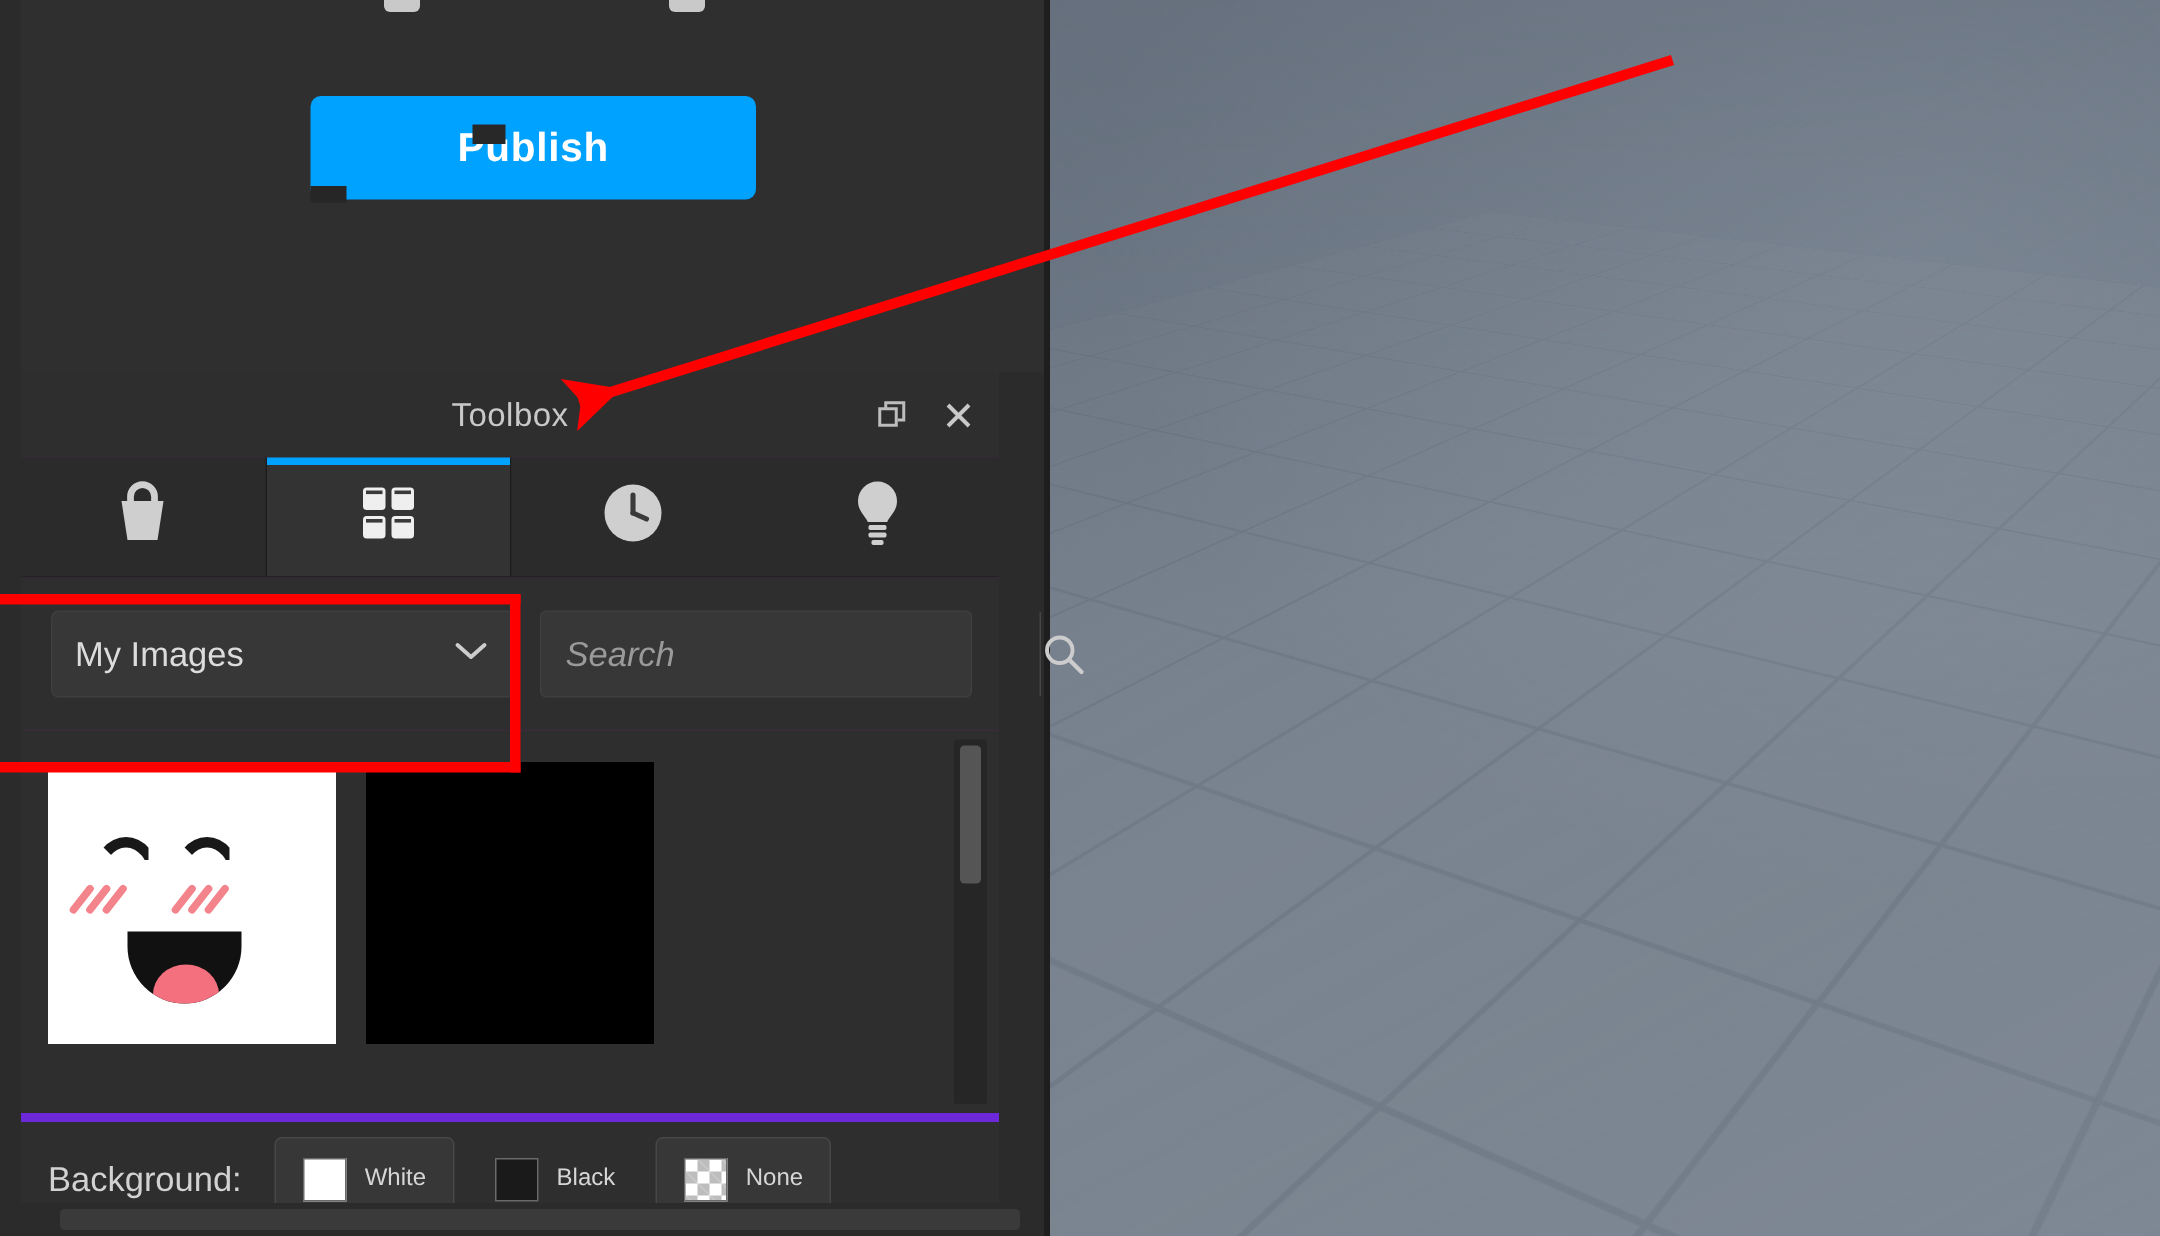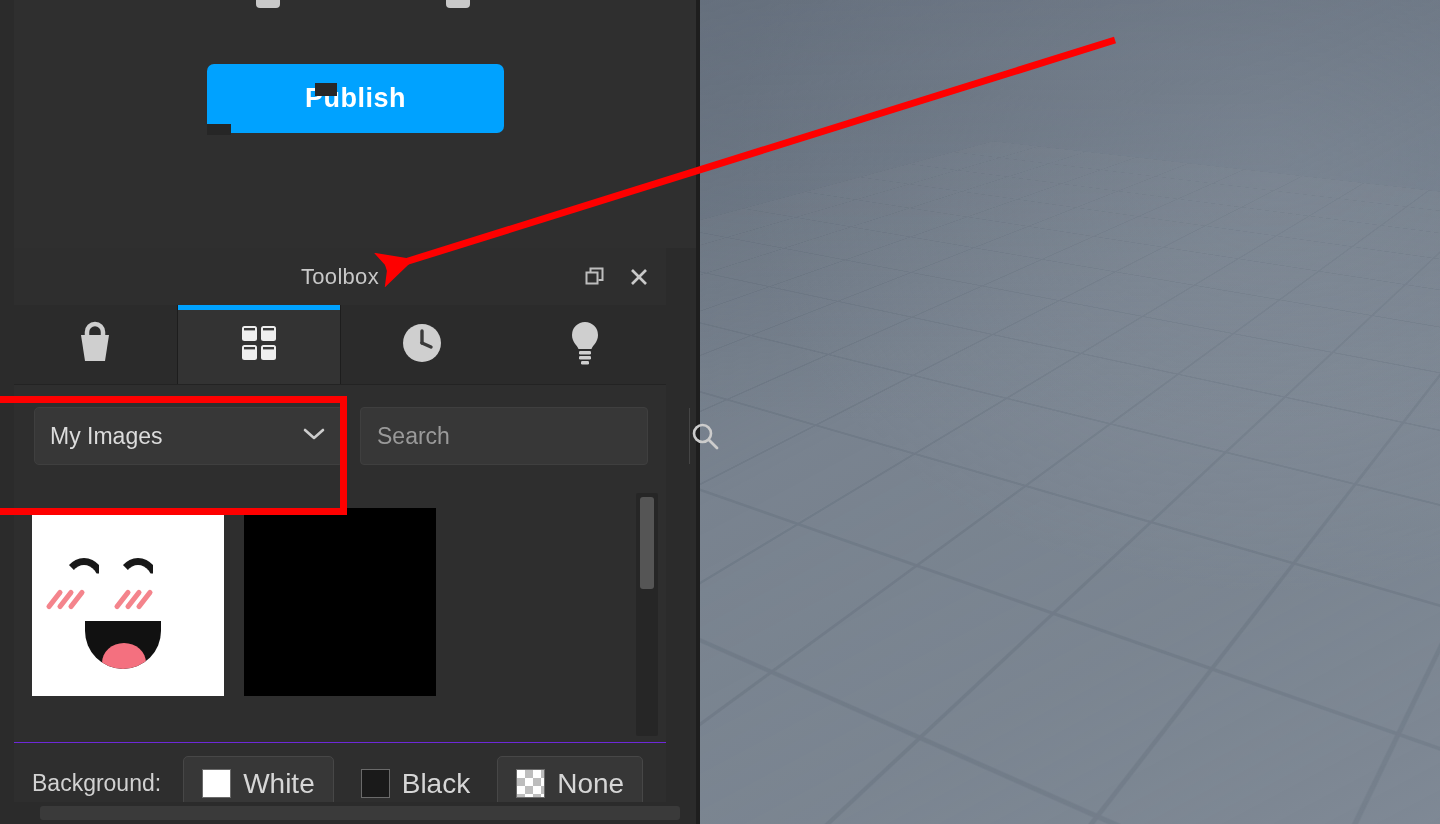--- a/index.html
+++ b/index.html
@@ -190,20 +190,21 @@
     display: flex; align-items: center;
   }
   #search-input {
     flex: 1 1 auto;
     height: 100%;
     background: transparent;
     border: none; outline: none;
     padding: 0 16px;
     color: #dcdcdc; font-size: 23px;
     font-family: "Liberation Sans", sans-serif;
+    font-style: italic;
   }
   #search-input::placeholder { color: #9a9a9a; }
   #search-button {
     width: 62px; height: 100%;
     border-left: 1px solid #454545;
     background: transparent;
     display: flex; align-items: center; justify-content: center;
     cursor: pointer;
   }
 
@@ -292,21 +293,21 @@
     cursor: pointer;
   }
 
   
   #background-bar {
     flex: 0 0 82px;
     display: flex; align-items: center;
     background: #2e2e2e;
     padding-left: 18px;
     gap: 8px;
-    border-top: 1px solid #6d28d9;
+    border-top: 6px solid #6d28d9;
   }
   #background-label {
     color: #d2d2d2; font-size: 23px;
     margin-right: 14px;
   }
   .bg-option {
     display: flex; align-items: center; gap: 12px;
     height: 56px;
     padding: 0 18px;
     border-radius: 5px;
@@ -326,21 +327,21 @@
   .bg-option .swatch.white { background: #ffffff; }
   .bg-option .swatch.black { background: #1a1a1a; }
   .bg-option .swatch.none {
     background-color: #ffffff;
     background-image:
       linear-gradient(45deg, #bdbdbd 25%, transparent 25%, transparent 75%, #bdbdbd 75%),
       linear-gradient(45deg, #bdbdbd 25%, transparent 25%, transparent 75%, #bdbdbd 75%);
     background-size: 16px 16px;
     background-position: 0 0, 8px 8px;
   }
-  .bg-option .txt { color: #d6d6d6; font-size: 28px; }
+  .bg-option .txt { color: #d6d6d6; font-size: 16px; }
 
   
   #bottom-scrollbar {
     position: absolute;
     left: 0; bottom: 0;
     width: 682px; height: 22px;
     background: #2b2b2b;
   }
   #bottom-scroll-thumb {
     position: absolute;

